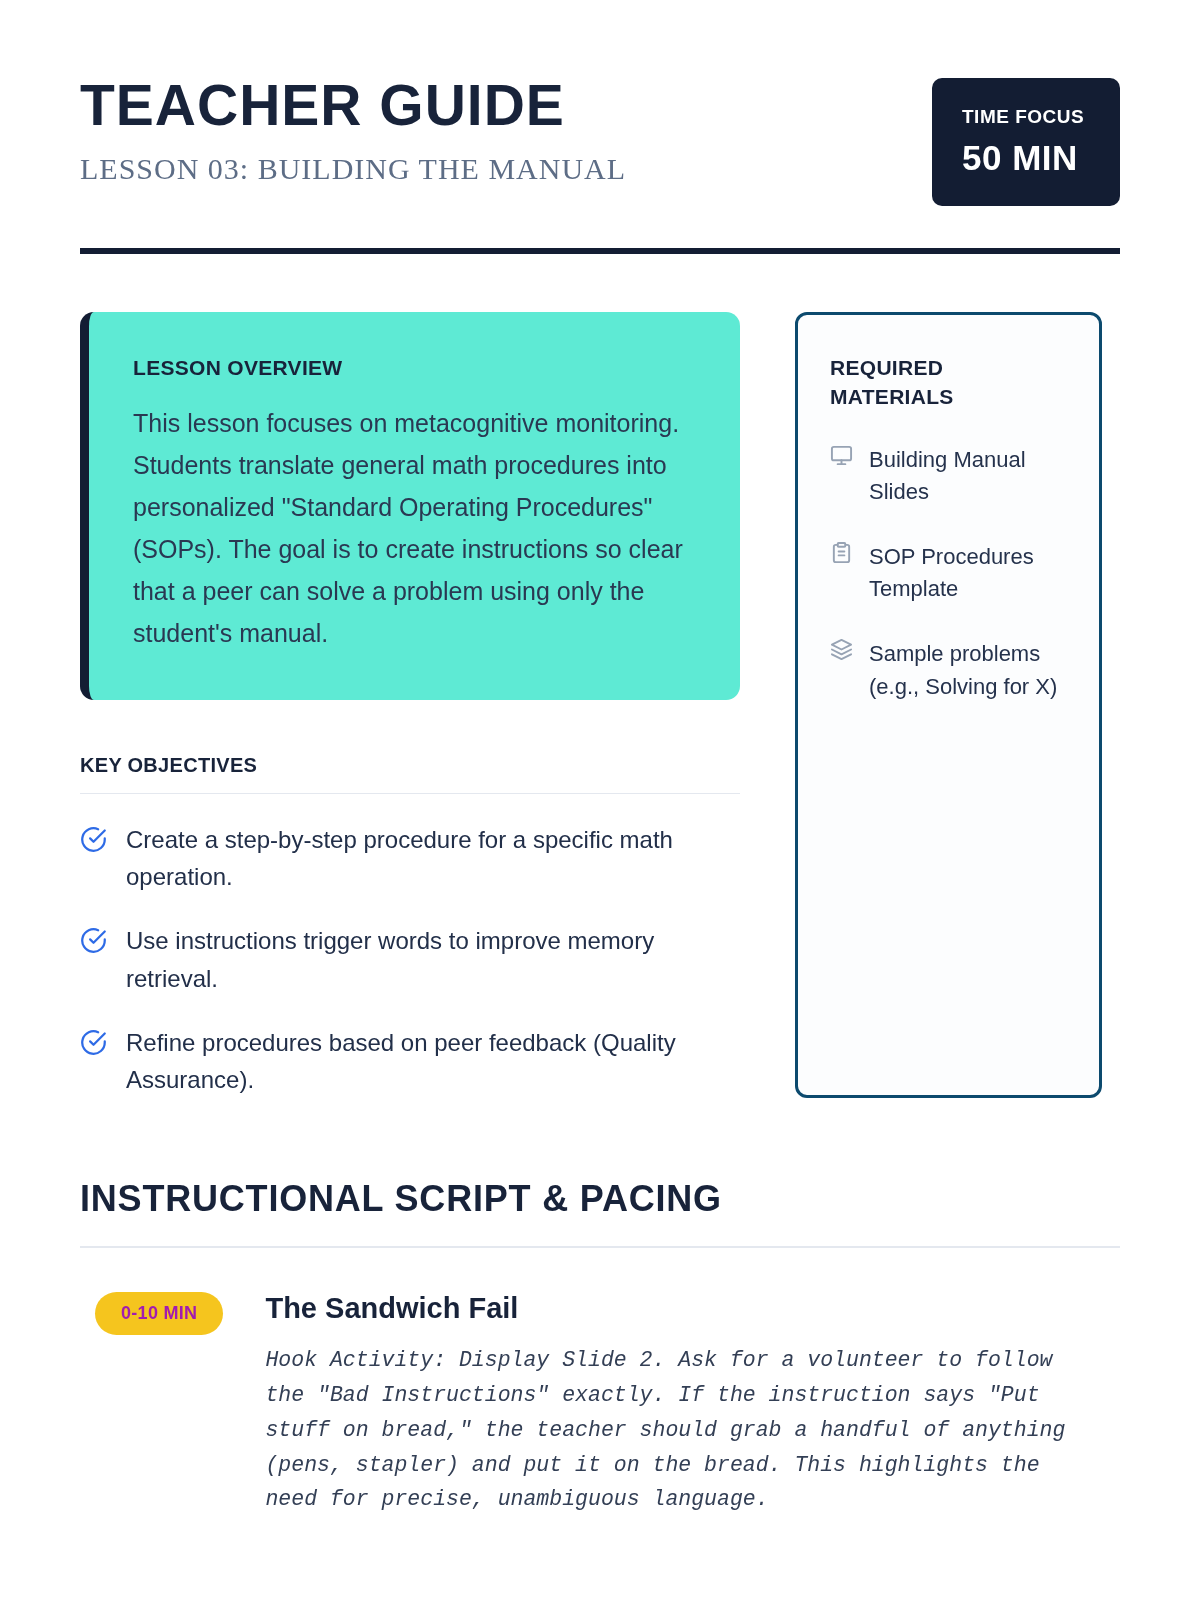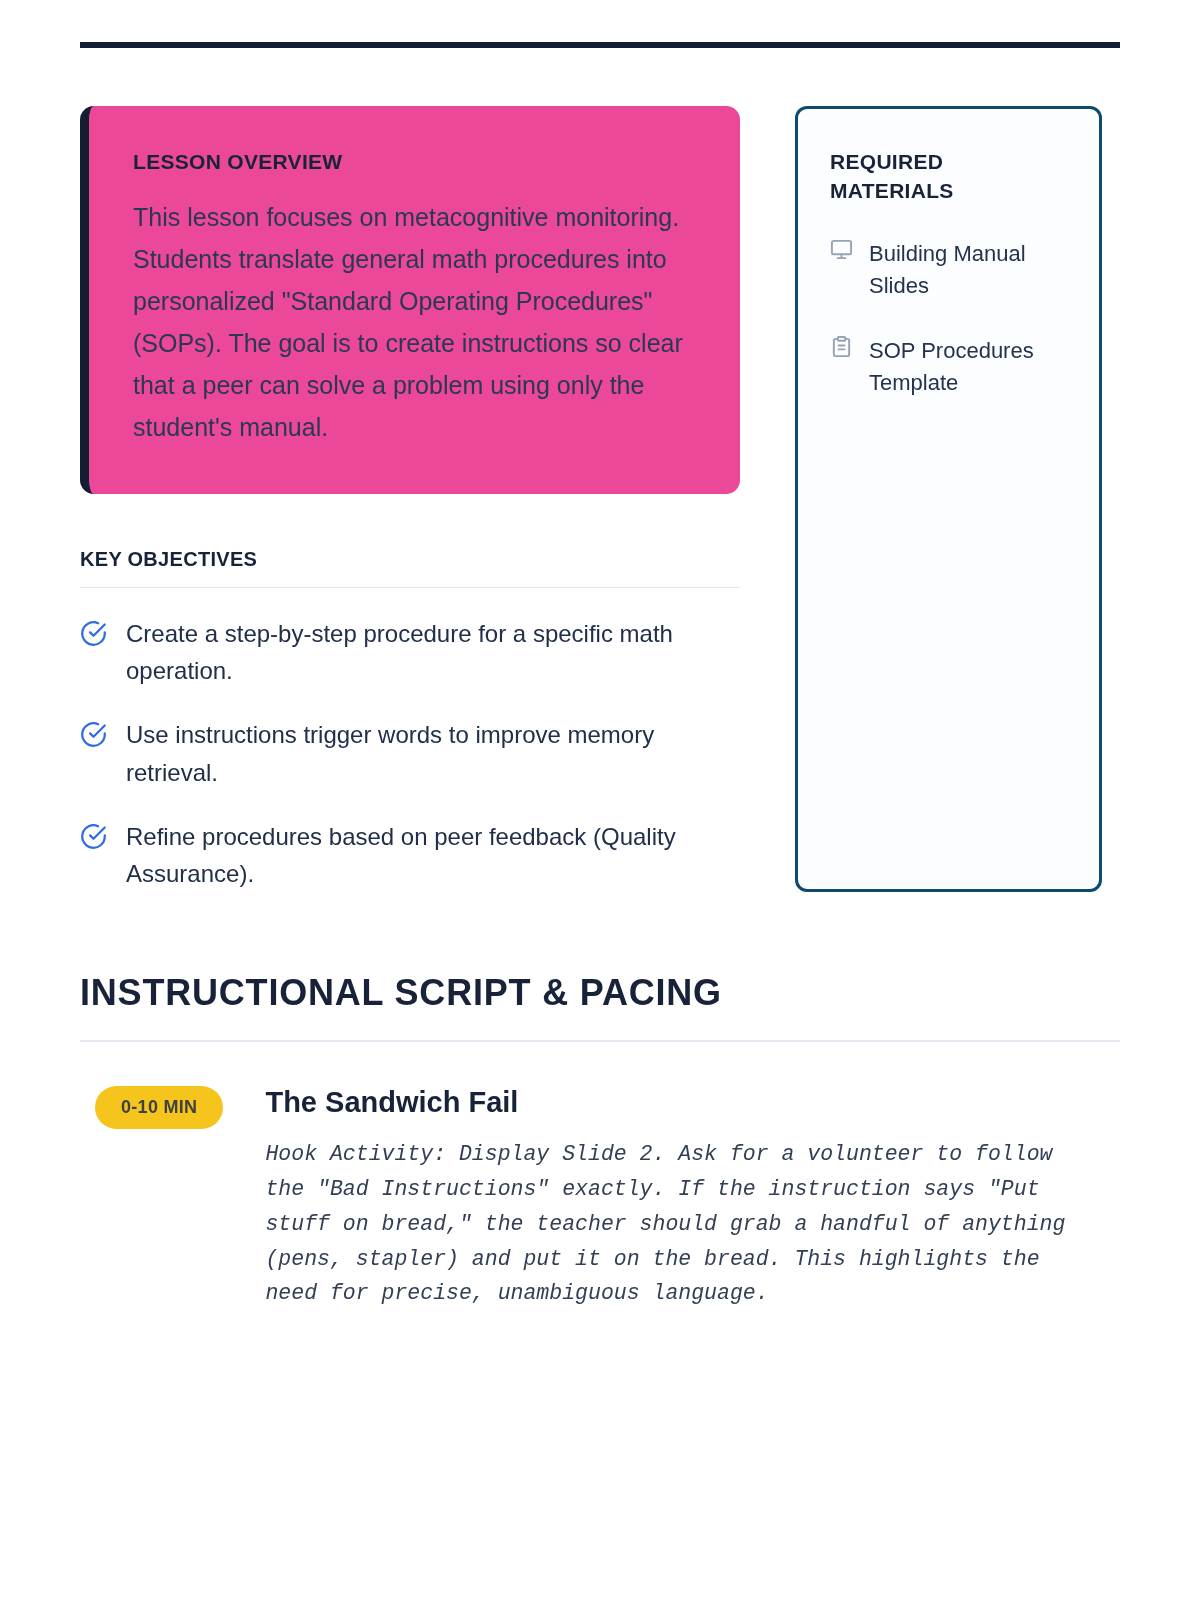--- a/index.html
+++ b/index.html
@@ -27,21 +27,21 @@
   }
   .time-label { font-size:19px; font-weight:700; letter-spacing:0.5px; }
   .time-value { font-size:35px; font-weight:700; margin-top:10px; letter-spacing:0.5px; }
 
   .rule-thick { height:6px; background:#131d33; margin-top:42px; }
 
   
   .main { display:grid; grid-template-columns:660px 307px; column-gap:55px; margin-top:58px; }
 
   .overview-card {
-    background:#ec4899; border-left:9px solid #131d33; border-radius:14px;
+    background:#5eead4; border-left:9px solid #131d33; border-radius:14px;
     padding:44px 44px 46px 44px;
   }
   .overview-heading { font-size:21px; font-weight:700; color:#18233a; letter-spacing:0.3px; }
   .overview-body { margin-top:22px; font-size:25px; line-height:1.68; color:#2a3852; }
 
   .objectives { margin-top:54px; }
   .objectives-heading {
     font-size:20px; font-weight:700; color:#18233a; letter-spacing:0.3px;
     padding-bottom:16px; border-bottom:1px solid #e4e8ef;
   }
@@ -60,36 +60,46 @@
   .material-item { display:flex; gap:16px; align-items:flex-start; margin-top:32px; }
   .material-icon { flex:0 0 auto; line-height:0; }
   .material-label { font-size:22px; line-height:1.48; color:#25324c; }
 
   
   .script-section { margin-top:80px; }
   .script-heading { font-size:36px; font-weight:800; color:#18233a; letter-spacing:0.8px; }
   .script-rule { height:2px; background:#e4e8ef; margin-top:26px; }
   .pacing-item { display:flex; gap:42px; margin-top:44px; padding-left:15px; }
   .badge {
-    background:#f5c51e; color:#404040; font-weight:700; font-size:18px;
+    background:#f5c51e; color:#a21caf; font-weight:700; font-size:18px;
     padding:11px 26px; border-radius:999px; white-space:nowrap; height:fit-content;
     letter-spacing:0.3px;
   }
   .pacing-content { flex:1; }
   .pacing-title { font-size:29px; font-weight:700; color:#18233a; }
   .pacing-body {
     margin-top:18px; font-family:Liberation Mono, monospace; font-style:italic;
     font-size:21.5px; line-height:1.62; color:#333f55; max-width:810px;
   }
 </style>
 </head>
 <body>
 
 <div class="page">
 
+  <div class="header">
+    <div>
+      <div class="title">TEACHER GUIDE</div>
+      <div class="subtitle">LESSON 03: BUILDING THE MANUAL</div>
+    </div>
+    <div class="time-box">
+      <div class="time-label">TIME FOCUS</div>
+      <div class="time-value">50 MIN</div>
+    </div>
+  </div>
 
   <div class="rule-thick"></div>
 
   <div class="main">
 
     <div>
       <div class="overview-card">
         <div class="overview-heading">LESSON OVERVIEW</div>
         <div class="overview-body">This lesson focuses on metacognitive monitoring. Students translate general math procedures into personalized "Standard Operating Procedures" (SOPs). The goal is to create instructions so clear that a peer can solve a problem using only the student's manual.</div>
       </div>
@@ -148,20 +158,30 @@
           <svg width="23" height="23" viewBox="0 0 24 24" fill="none" stroke="#97a3b4" stroke-width="2" stroke-linecap="round" stroke-linejoin="round">
               <rect x="8" y="2" width="8" height="4" rx="1"></rect>
               <path d="M16 4h2a2 2 0 0 1 2 2v14a2 2 0 0 1-2 2H6a2 2 0 0 1-2-2V6a2 2 0 0 1 2-2h2"></path>
               <line x1="9" y1="11" x2="15" y2="11"></line>
               <line x1="9" y1="15" x2="15" y2="15"></line>
             </svg>
         </span>
         <span class="material-label">SOP Procedures Template</span>
       </div>
 
+      <div class="material-item">
+        <span class="material-icon">
+          <svg width="23" height="23" viewBox="0 0 24 24" fill="none" stroke="#97a3b4" stroke-width="2" stroke-linecap="round" stroke-linejoin="round">
+              <polygon points="12 2 2 7 12 12 22 7 12 2"></polygon>
+              <polyline points="2 12 12 17 22 12"></polyline>
+              <polyline points="2 17 12 22 22 17"></polyline>
+            </svg>
+        </span>
+        <span class="material-label">Sample problems (e.g., Solving for X)</span>
+      </div>
     </div>
 
   </div>
 
   <div class="script-section">
     <div class="script-heading">INSTRUCTIONAL SCRIPT &amp; PACING</div>
     <div class="script-rule"></div>
 
     <div class="pacing-item">
       <span class="badge">0-10 MIN</span>

